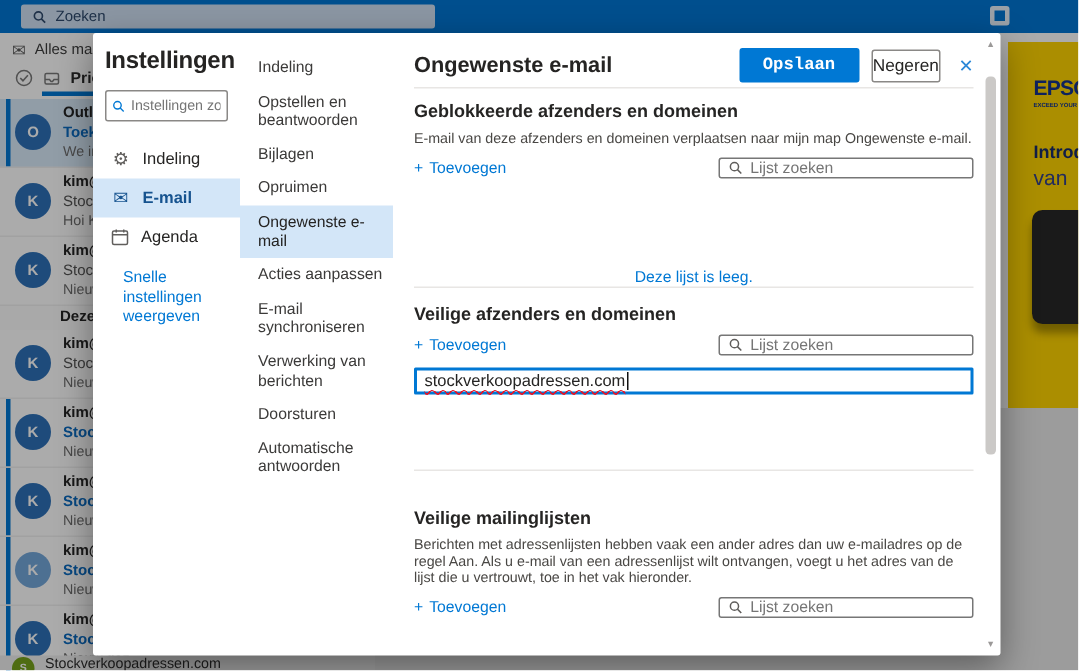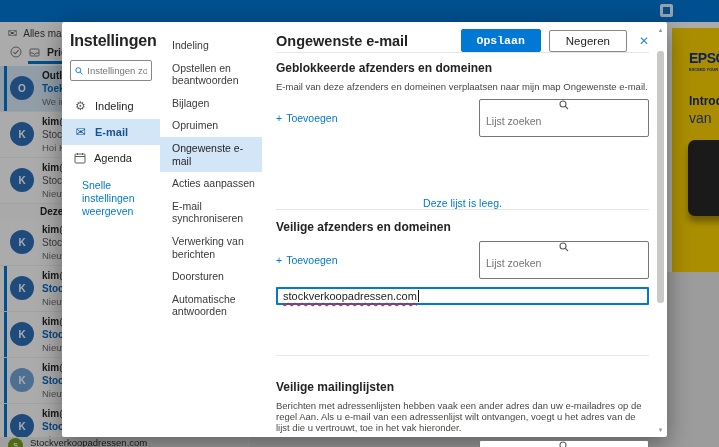--- a/index.html
+++ b/index.html
@@ -64,29 +64,29 @@
   .quick-link { margin:8px 0 0 12px; width:74px; font-size:10.5px; line-height:1.25; color:var(--accent); cursor:pointer; }
 
   .col2 { width:102px; padding-top:12px; flex:none; }
   .cat-item { padding:5px 6px 5px 12px; font-size:10.5px; line-height:1.2; color:#3b3a39; cursor:pointer; }
   .cat-item.selected { background:var(--selected-nav); color:#252423; }
 
   .col3 { flex:1; position:relative; padding:0 18px 0 14px; display:flex; flex-direction:column; }
   .panel-header { margin-top:7px; height:29px; display:flex; align-items:center; }
   .panel-title { flex:1; font-size:14.5px; font-weight:bold; color:#252423; }
   .btn-save { background:var(--accent); color:#fff; border:1px solid var(--accent); border-radius:2px; font-size:11.5px; font-weight:bold; padding:4px 15px; cursor:pointer; font-family:Liberation Mono, monospace; }
-  .btn-discard { background:#fff; color:#252423; border:1px solid #8a8886; border-radius:2px; font-size:11.5px; padding:4px 16px; margin-left:8px; cursor:pointer; font-family:inherit; }
+  .btn-discard { background:#fff; color:#252423; border:1px solid #8a8886; border-radius:2px; font-size:11.5px; padding:4px 0; margin-left:8px; cursor:pointer; font-family:inherit; }
   .close-x { margin-left:12px; font-size:12px; color:#2b88d8; cursor:pointer; }
   .divider { border-top:1px solid #e8e6e4; }
   .sec-heading { font-size:12px; font-weight:bold; color:#252423; }
   .sec-desc { font-size:9.5px; color:#494744; margin-top:6px; }
   .nowrap { white-space:nowrap; overflow:hidden; }
   .sec-row { margin-top:7px; display:flex; align-items:center; justify-content:space-between; }
   .add-link { font-size:10.5px; color:var(--accent); cursor:pointer; display:flex; gap:4px; align-items:center; }
-  .list-search { width:170px; height:38px; border:1px solid #767676; border-radius:2px; display:flex; align-items:center; gap:5px; padding:0 6px; background:#fff;flex-direction:column; }
+  .list-search { width:170px; height:14px; border:1px solid #767676; border-radius:2px; display:flex; align-items:center; gap:5px; padding:0 6px; background:#fff; }
   .list-search input { border:0; outline:0; width:100%; font-size:10.5px; color:#5f5d5b; font-family:inherit; background:transparent; }
   .empty-block { height:72px; display:flex; align-items:flex-end; justify-content:center; }
   .empty-text { font-size:10.5px; color:var(--accent); }
   .domain-input { margin-top:8px; height:18px; border:2px solid var(--accent); border-radius:1px; display:flex; align-items:center; padding:0 5px; cursor:text; }
   .domain-input .val { font-size:11px; color:#252423; text-decoration:underline wavy #e81123; text-underline-offset:2px; }
   .caret { display:inline-block; width:1px; height:12px; background:#111; margin-left:1px; }
   .spacer2 { height:50px; }
 
   .dlg-scrollbar { position:absolute; right:2px; top:3px; bottom:3px; width:9px; }
   .sb-arrow { position:absolute; left:0; width:9px; height:9px; font-size:7px; line-height:9px; text-align:center; color:#9b9998; cursor:pointer; }
@@ -96,20 +96,27 @@
   svg.icon { display:block; }
 </style>
 </head>
 <body>
 
 <div class="screen">
 
   <div class="bg">
 
     <div class="topbar">
+      <div class="search-pill">
+        <svg class="icon" width="9" height="9" viewBox="0 0 10 10">
+            <circle cx="4" cy="4" r="3" fill="none" stroke="#2f4a6d" stroke-width="1.2"></circle>
+            <line x1="6.2" y1="6.2" x2="9" y2="9" stroke="#2f4a6d" stroke-width="1.2"></line>
+          </svg>
+        <span>Zoeken</span>
+      </div>
       <div class="topbar-app"></div>
     </div>
 
     <div class="toolbar">
       <div class="mark-all">
         <span class="glyph">✉</span>
         <span>Alles markeren</span>
       </div>
       <div class="tabrow">
         <svg class="icon" width="12" height="12" viewBox="0 0 12 12">

